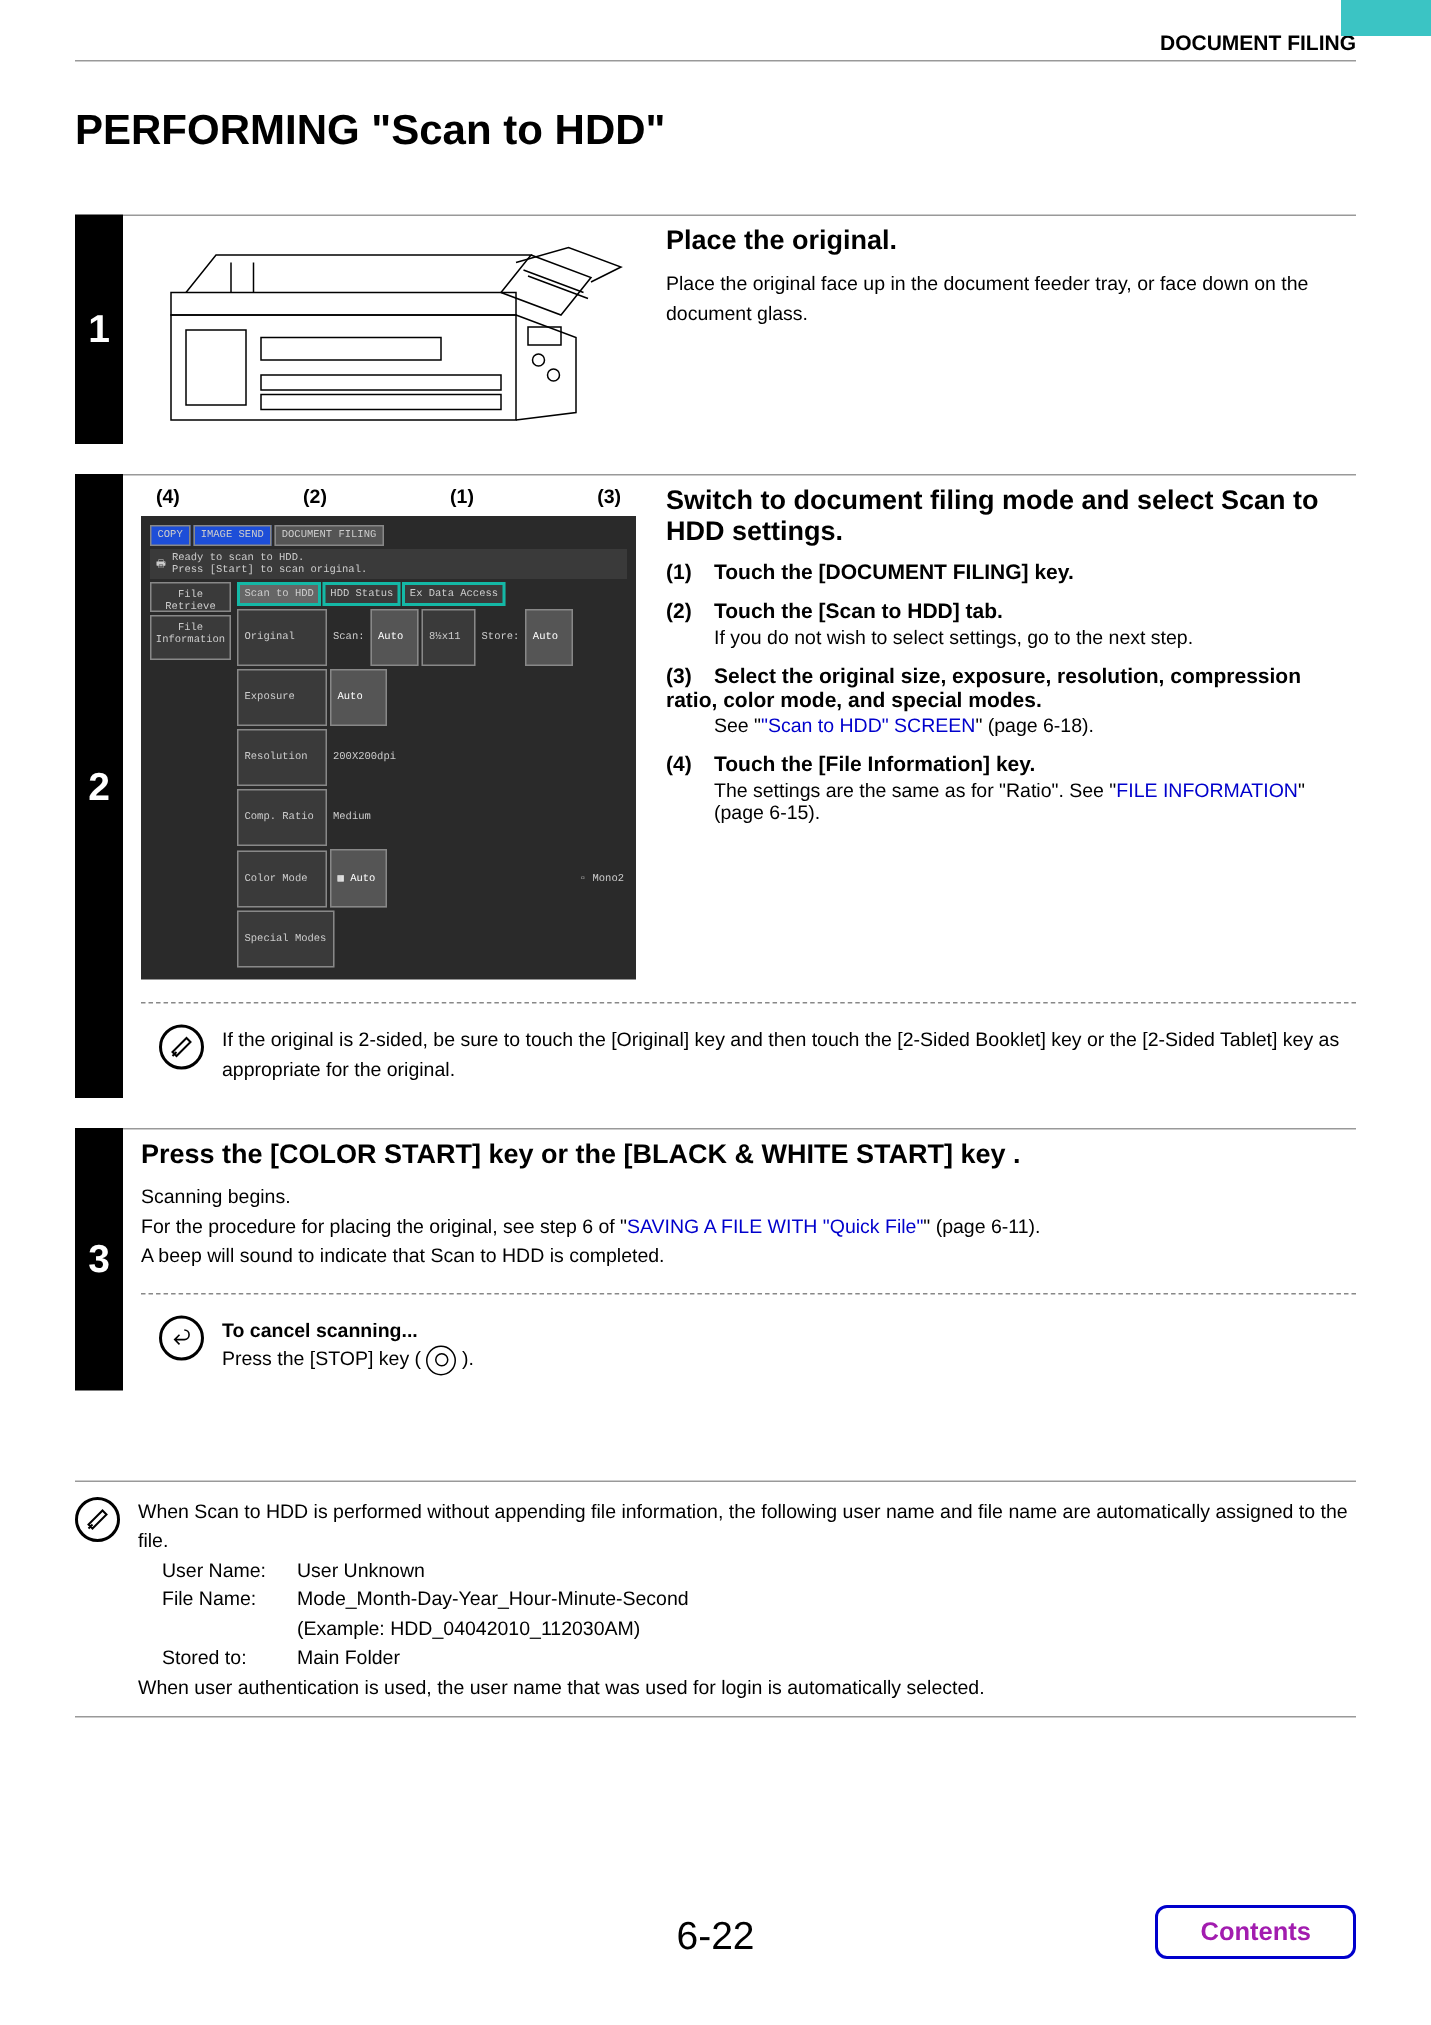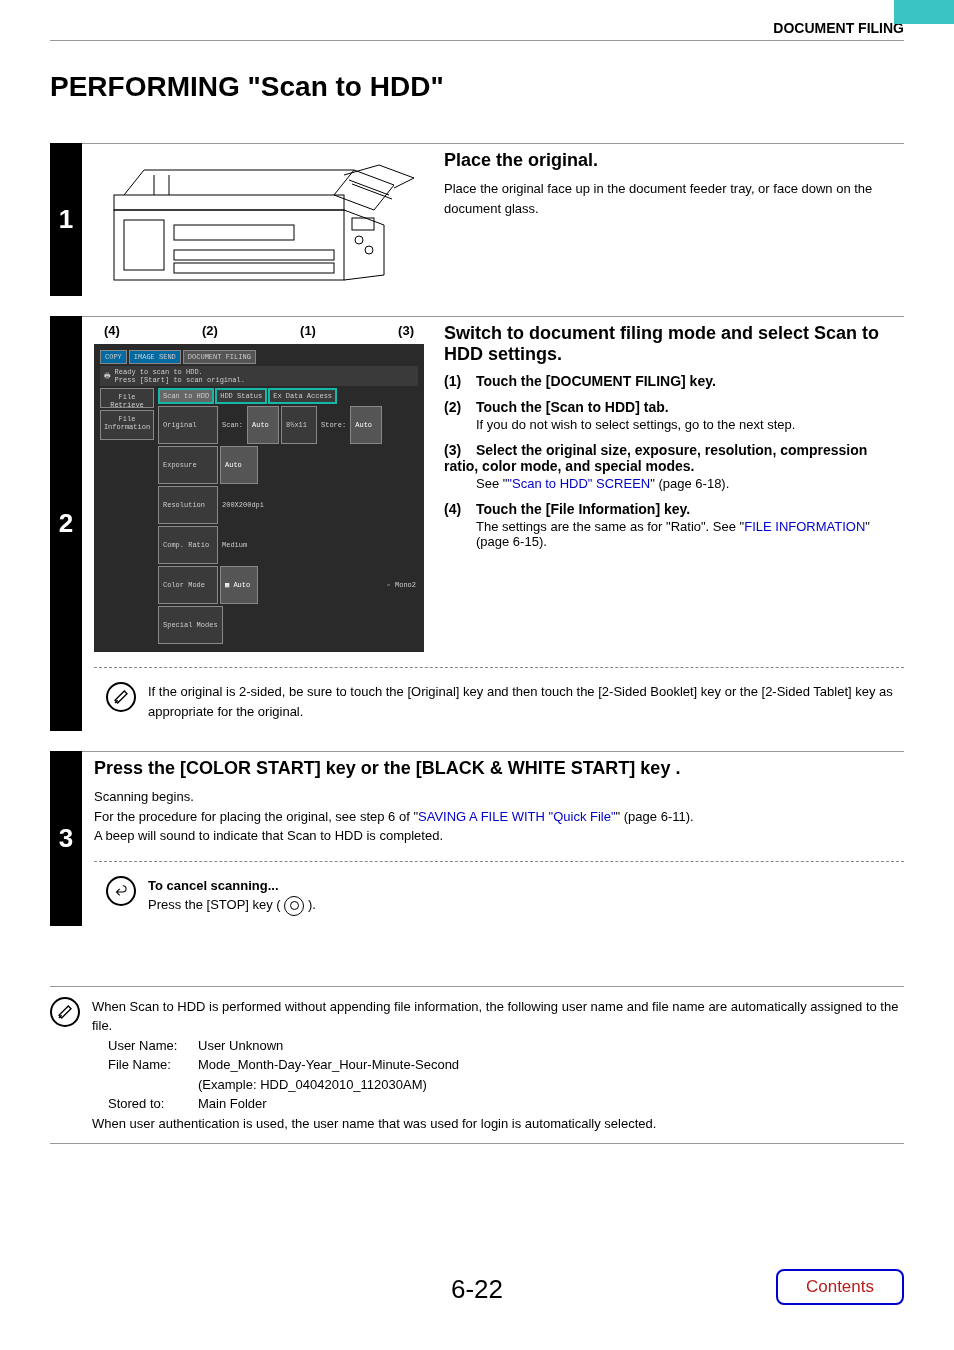--- a/index.html
+++ b/index.html
@@ -98,21 +98,21 @@
     background: #2a2a2a;
     padding: 6px;
     font-family: "Courier New", monospace;
     font-size: 8px;
     color: #ccc;
   }
   .screen-tabs { display: flex; gap: 2px; margin-bottom: 2px; }
   .screen-tab {
     border: 1px solid #888;
     padding: 2px 4px;
-    background: #0369a1;
+    background: #1d4ed8;
     font-size: 7px;
     display: flex; align-items: center; gap: 2px;
   }
   .screen-tab.active { background: #555; }
   .screen-header {
     background: #3a3a3a;
     padding: 2px 4px;
     margin-bottom: 2px;
     font-size: 7px;
     display: flex; align-items: center; gap: 4px;
@@ -169,22 +169,22 @@
     font-weight: normal;
     margin-top: 130px;
   }
   .contents-btn {
     position: absolute;
     right: 50px;
     bottom: 40px;
     border: 2px solid #0000CC;
     border-radius: 8px;
     padding: 6px 28px;
-    color: #b91c1c;
-    font-weight: normal;
+    color: #a21caf;
+    font-weight: bold;
     font-size: 17px;
   }
   .stop-icon-inline {
     display: inline-flex;
     width: 18px; height: 18px;
     border: 1.5px solid #000;
     border-radius: 50%;
     align-items: center; justify-content: center;
     vertical-align: middle;
     font-size: 9px;

